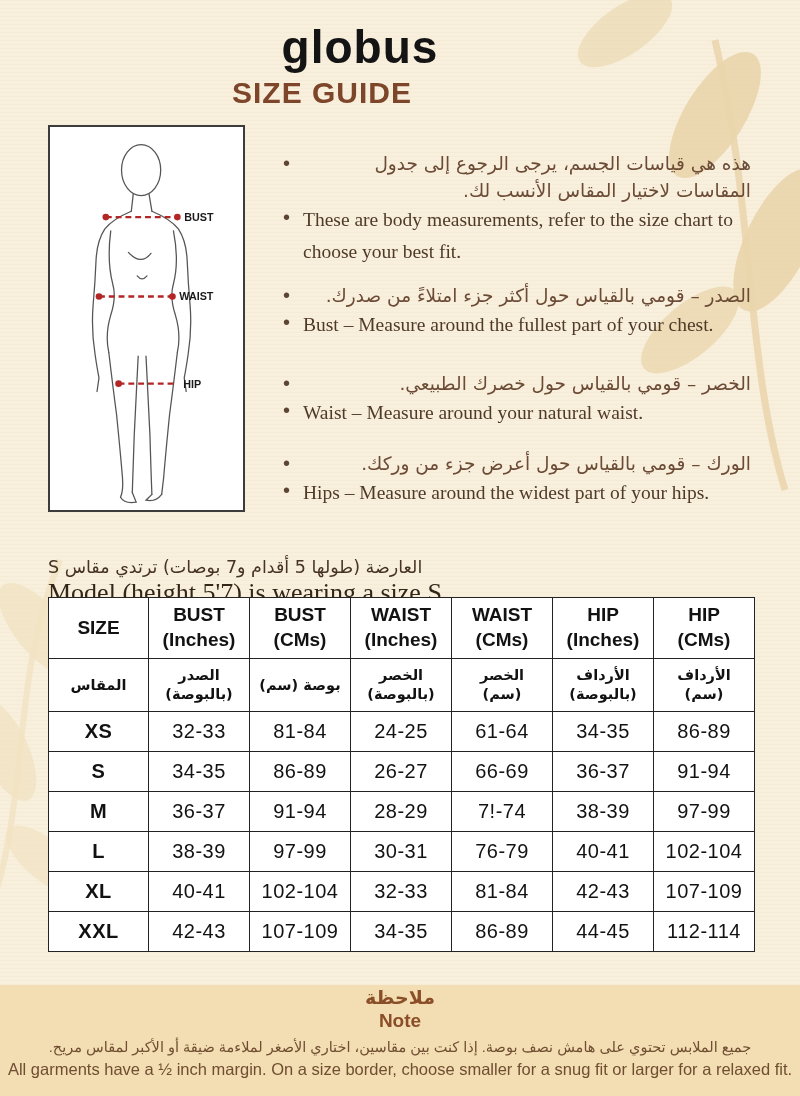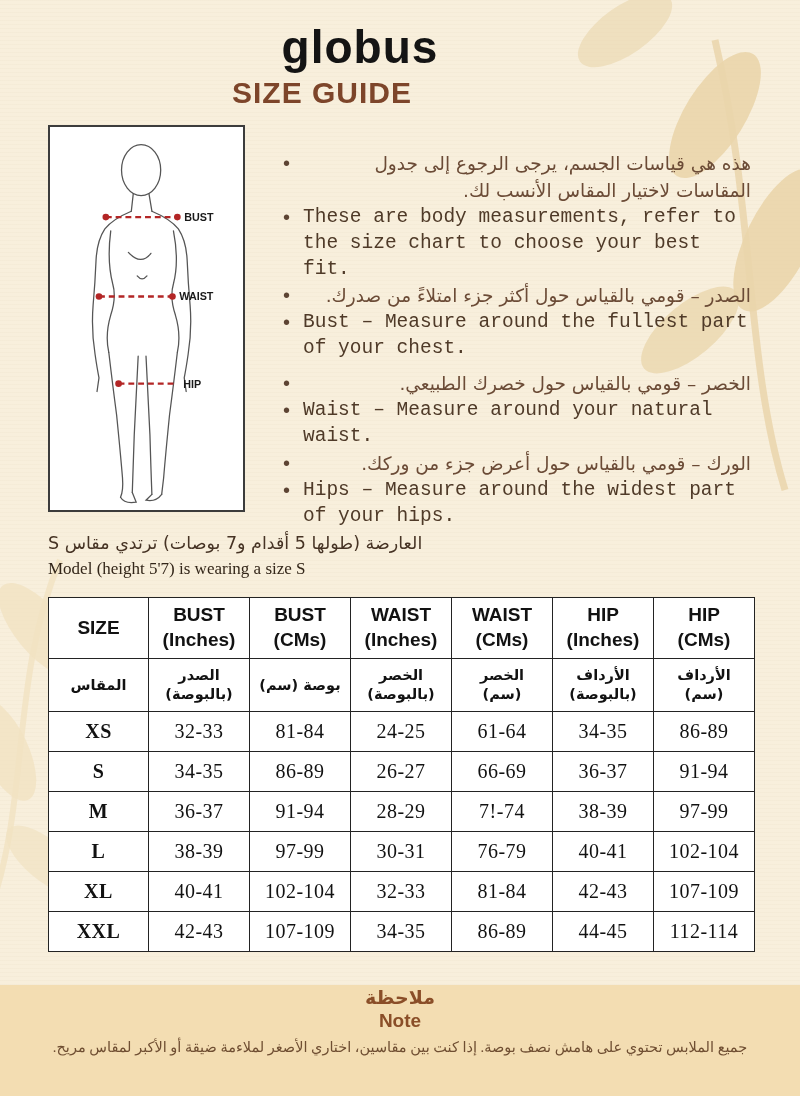--- a/index.html
+++ b/index.html
@@ -29,61 +29,61 @@
   .line{display:flex;align-items:flex-start;}
   .bullet{
     width:20px;flex:0 0 20px;color:#5d4433;font-size:20px;line-height:26px;
   }
   .ar-text{
     direction:rtl;unicode-bidi:isolate;text-align:right;flex:1;
     font-family:"DejaVu Sans", sans-serif;
     font-size:18.5px;line-height:27px;color:#6b4b36;
   }
   .en-text{
-    flex:1;font-family:Liberation Mono, monospace;
-    font-size:19.5px;line-height:26px;color:#4f3a28;
+    flex:1;font-family:Liberation Serif, serif;
+    font-size:19.5px;line-height:32px;color:#4f3a28;
   }
   .model-note{position:absolute;left:48px;top:531px;width:560px;}
   .model-ar{
     direction:rtl;unicode-bidi:isolate;text-align:left;
     font-family:"DejaVu Sans", sans-serif;
-    font-size:17.5px;line-height:25px;color:#463324;
+    font-size:17.5px;line-height:25px;color:#463324;margin-top:24px;
   }
   .model-en{
     font-family:"Liberation Serif", serif;
-    font-size:17px;line-height:25px;color:#332619;
+    font-size:26px;line-height:25px;color:#332619;
   }
   table.size-table{
     position:absolute;left:48px;top:597px;width:707px;
     border-collapse:collapse;table-layout:fixed;background:#ffffff;
   }
   table.size-table th, table.size-table td{
     border:1.5px solid #232323;text-align:center;vertical-align:middle;
     color:#121212;padding:0;background:#ffffff;
   }
   .col-size{width:100px;} .col-m{width:101px;}
   tr.hdr-en th{height:60px;font-size:19px;font-weight:700;line-height:1.3;}
   tr.hdr-ar th{
     height:52px;font-weight:700;font-size:14.5px;line-height:1.3;
     font-family:"DejaVu Sans", sans-serif;
   }
   tr.hdr-ar th .ar-cell{direction:rtl;unicode-bidi:isolate;display:block;padding:0 6px;}
-  tr.data-row td{height:39px;font-size:20px;font-weight:500;letter-spacing:0.5px;font-family:Liberation Serif, serif;}
+  tr.data-row td{height:39px;font-size:20px;font-weight:500;letter-spacing:0.5px;}
   tr.data-row td.size-cell{font-weight:700;}
   .footer{
     position:absolute;left:0;top:985px;width:800px;height:111px;
     background:#f3ddb2;text-align:center;box-sizing:border-box;
   }
   .footer-h-ar{
     font-family:"DejaVu Sans", sans-serif;direction:rtl;
     font-size:19px;font-weight:700;color:#8a4e28;line-height:24px;
   }
   .footer-h-en{font-size:19px;font-weight:700;color:#8a4e28;line-height:24px;}
   .footer-ar{
-    font-family:Liberation Serif, serif;direction:rtl;
+    font-family:Liberation Sans, sans-serif;direction:rtl;
     font-size:14.5px;color:#6f4e32;line-height:22px;margin-top:3px;
   }
   .footer-en{font-size:16.5px;color:#6f4e32;line-height:22px;}
 </style>
 </head>
 <body>
 
 <div class="page">
 
   <svg class="deco" style="right:0;top:0;width:270px;height:500px;" viewBox="0 0 270 500">
@@ -289,15 +289,16 @@
       <td>44-45</td>
       <td>112-114</td>
     </tr>
   </tbody>
     </table>
 
   <div class="footer">
     <div class="footer-h-ar">ملاحظة</div>
     <div class="footer-h-en">Note</div>
     <div class="footer-ar">جميع الملابس تحتوي على هامش نصف بوصة. إذا كنت بين مقاسين، اختاري الأصغر لملاءمة ضيقة أو الأكبر لمقاس مريح.</div>
+    <div class="footer-en">All garments have a ½ inch margin. On a size border, choose smaller for a snug fit or larger for a relaxed fit.</div>
   </div>
 
 </div>
 
 </body></html>

